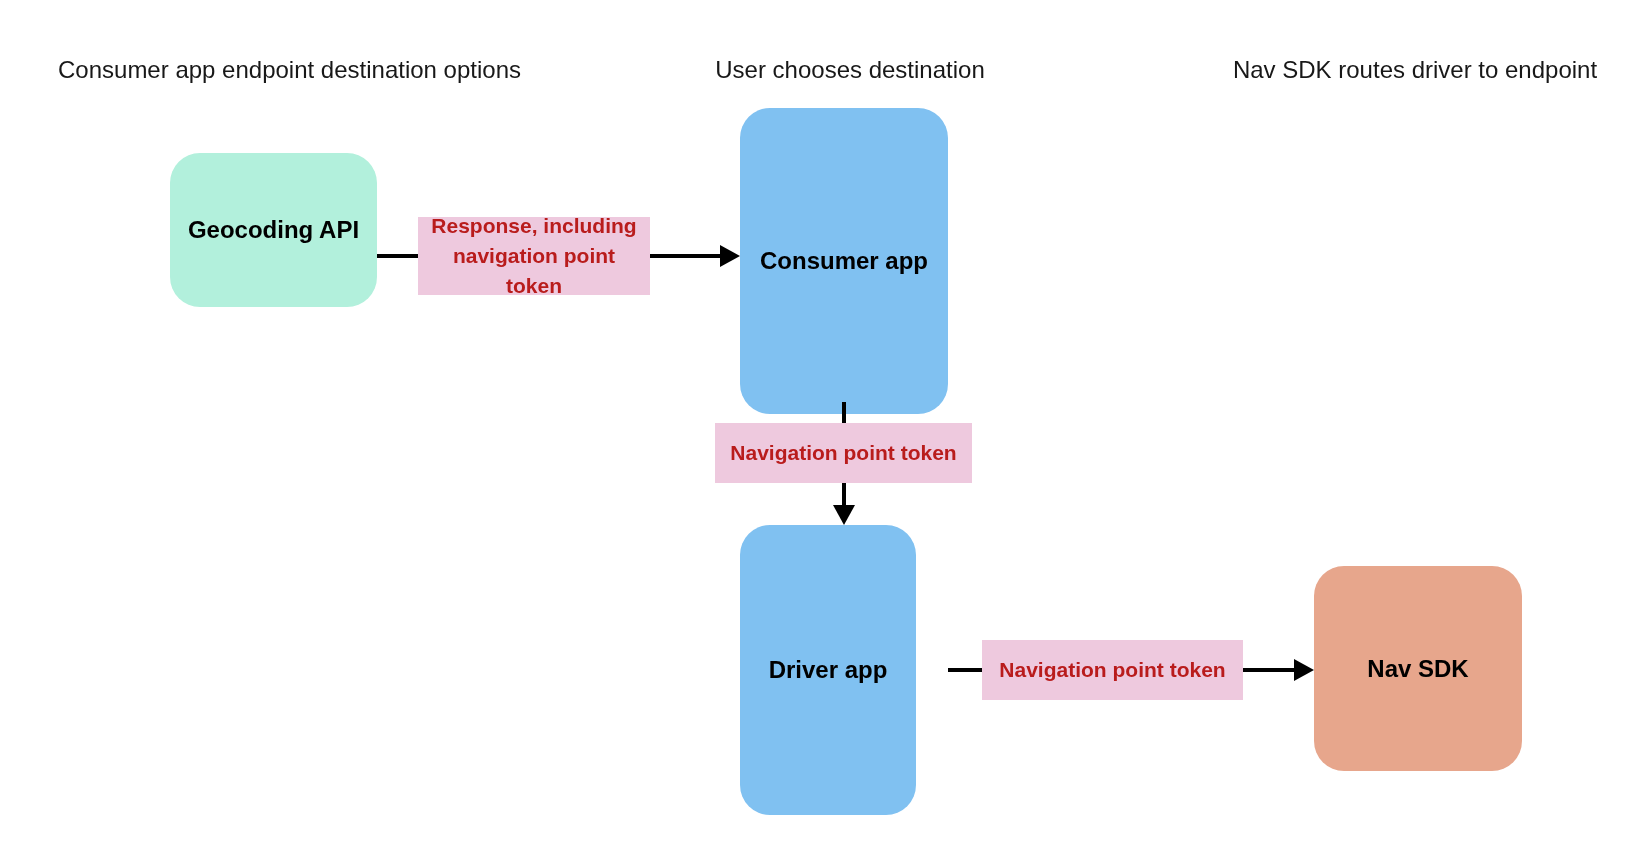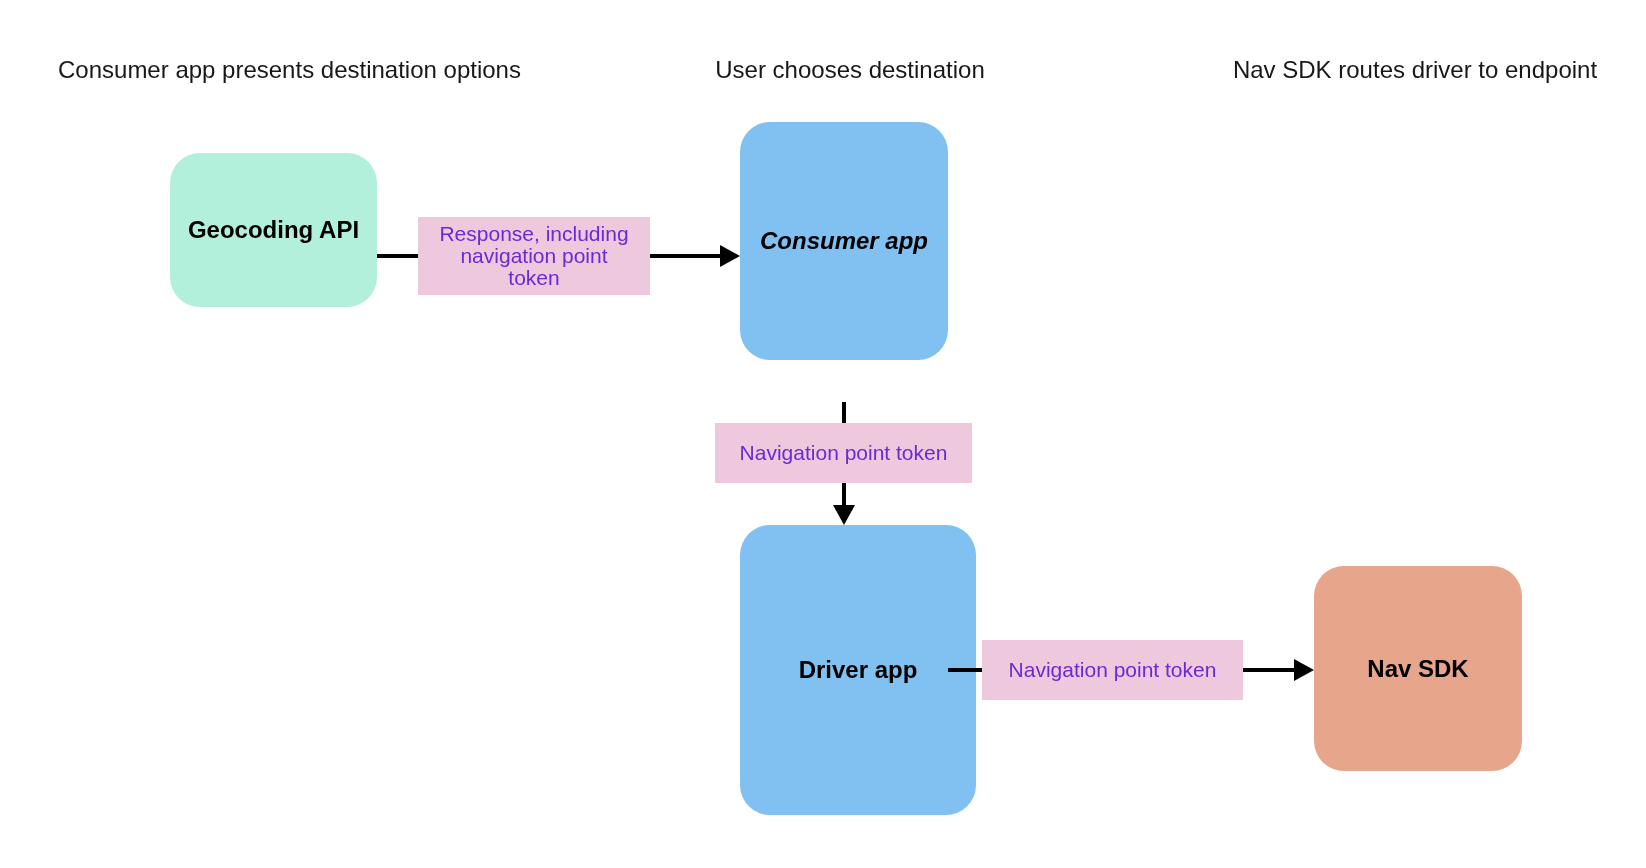--- a/index.html
+++ b/index.html
@@ -42,23 +42,24 @@
   .node-blue   { background: #80c1f1; }
   .node-salmon { background: #e7a68c; }
   .edge-label {
     position: absolute;
     background: #eec9de;
     display: flex;
     align-items: center;
     justify-content: center;
     text-align: center;
     font-size: 21px;
-    line-height: 22px;
-    color: #6d28d9;
+    line-height: 30px;
+    color: #b91c1c;
     white-space: pre-line;
+    font-weight: bold;
   }
   .line {
     position: absolute;
     background: #000000;
   }
   .arrowhead {
     position: absolute;
     width: 0;
     height: 0;
   }
@@ -72,22 +73,22 @@
     border-right: 11px solid transparent;
     border-top: 20px solid #000000;
   }
 
   
   #header-1 { left: 58px; }
   #header-2 { left: 850px; }
   #header-3 { left: 1415px; }
 
   #node-geocoding { left: 170px;  top: 153px; width: 207px; height: 154px; }
-  #node-consumer  { left: 740px;  top: 122px; width: 208px; height: 238px; font-style: italic; }
-  #node-driver    { left: 740px;  top: 525px; width: 236px; height: 290px; }
+  #node-consumer  { left: 740px;  top: 108px; width: 208px; height: 306px; }
+  #node-driver    { left: 740px;  top: 525px; width: 176px; height: 290px; }
   #node-navsdk    { left: 1314px; top: 566px; width: 208px; height: 205px; align-items: center; }
 
   #label-response   { left: 418px;  top: 217px; width: 232px; height: 78px; }
   #label-nav-token1 { left: 715px;  top: 423px; width: 257px; height: 60px; }
   #label-nav-token2 { left: 982px;  top: 640px; width: 261px; height: 60px; }
 
   #line-geo-label      { left: 377px;  top: 254px; width: 41px; height: 4px; }
   #line-label-consumer { left: 650px;  top: 254px; width: 72px; height: 4px; }
   #arrow-consumer      { left: 720px;  top: 245px; }
 
@@ -97,21 +98,21 @@
 
   #line-driver-label   { left: 948px;  top: 668px; width: 34px; height: 4px; }
   #line-label-navsdk   { left: 1243px; top: 668px; width: 53px; height: 4px; }
   #arrow-navsdk        { left: 1294px; top: 659px; }
 </style>
 </head>
 <body>
 
 <div class="canvas">
 
-  <div class="col-header" id="header-1">Consumer app presents destination options</div>
+  <div class="col-header" id="header-1">Consumer app endpoint destination options</div>
   <div class="col-header centered" id="header-3">Nav SDK routes driver to endpoint</div>
   <div class="col-header centered" id="header-2">User chooses destination</div>
 
   <div class="node node-mint" id="node-geocoding">
     <span class="node-label">Geocoding API</span>
   </div>
 
   <div class="node node-blue" id="node-consumer">
     <span class="node-label">Consumer app</span>
   </div>

